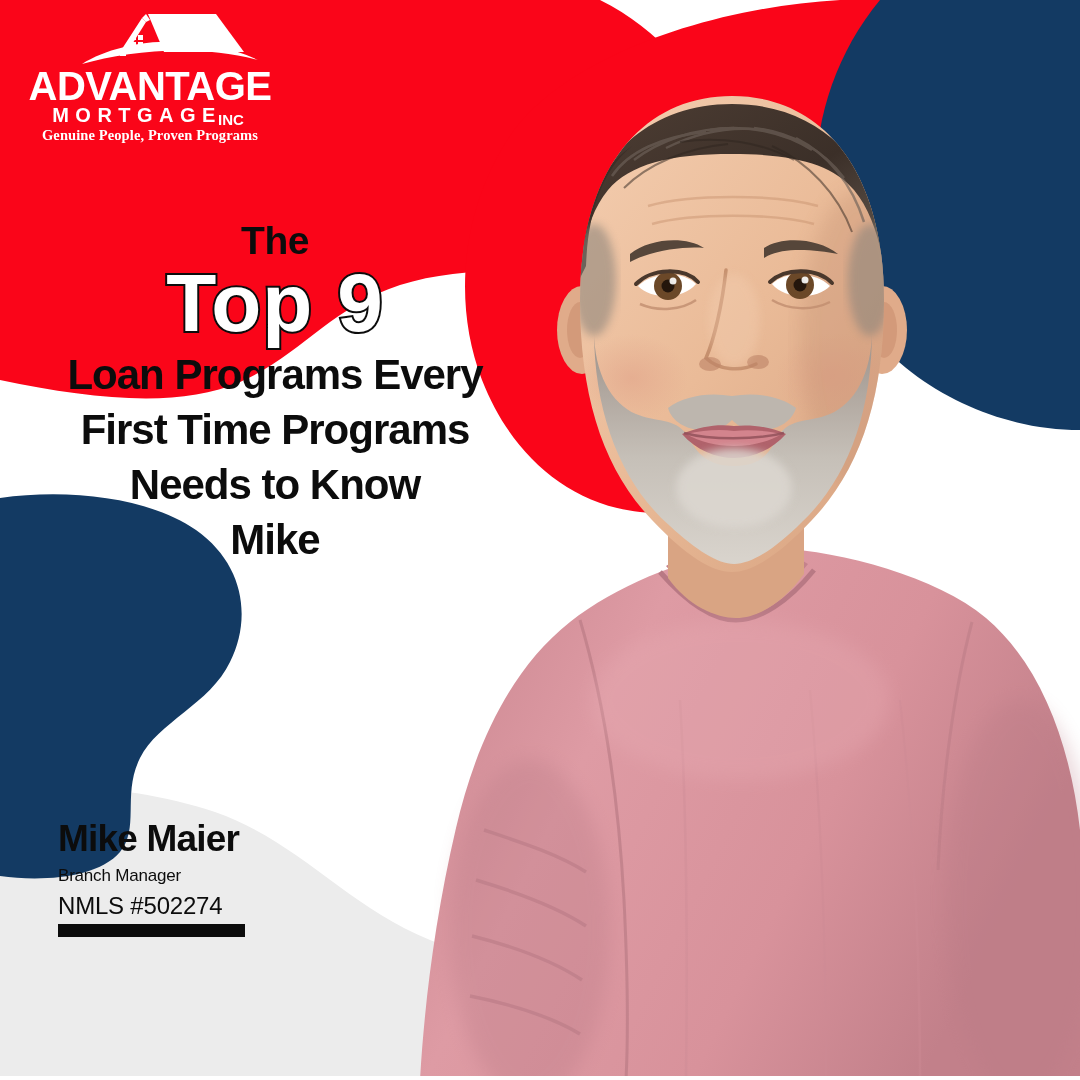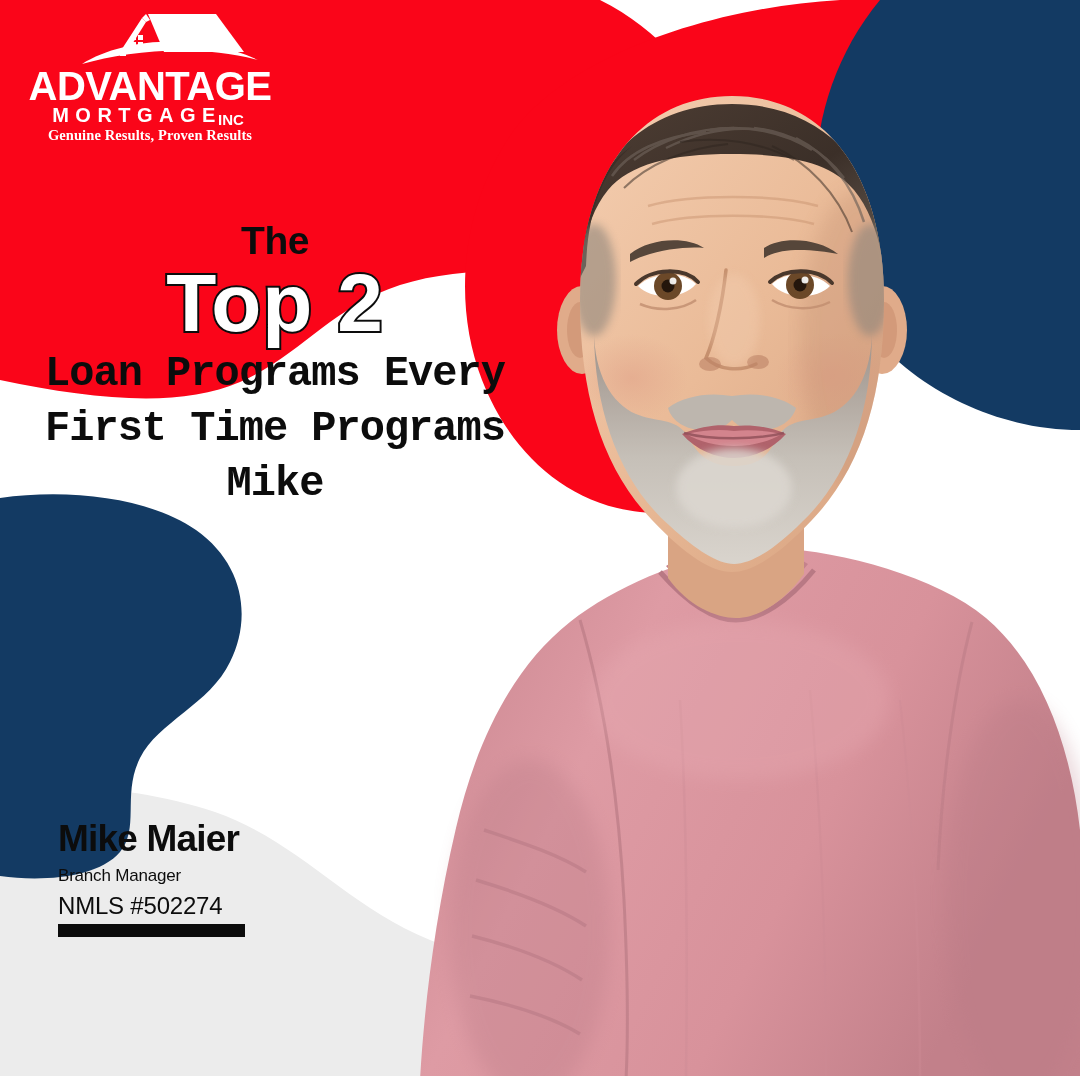--- a/index.html
+++ b/index.html
@@ -61,21 +61,21 @@
   .hl-top3{
     font-family:"Liberation Sans",sans-serif;
     font-weight:700;font-size:82px;line-height:84px;
     letter-spacing:1px;
     color:#ffffff;
     -webkit-text-stroke:4px #0c0c0c;
     paint-order:stroke fill;
     margin-top:-6px;
   }
   .hl-line{
-    font-family:Liberation Mono, monospace;
+    font-family:Liberation Sans, sans-serif;
     font-weight:700;font-size:42px;line-height:55px;
     letter-spacing:-1px;
   }
   .hl-body{margin-top:2px;}
 
   
   .footer-id{
     position:absolute;left:58px;top:818px;width:330px;z-index:30;
   }
   .fid-name{
@@ -329,29 +329,30 @@
       <rect x="70" y="34" width="5" height="5" fill="#ffffff"></rect>
 
       <path fill="#ffffff" d="M80,6 L148,6 L176,44 L96,44 Z"></path>
 
       <path fill="#ffffff" d="M14,56 C56,30 130,24 190,52 C132,36 62,42 14,56 Z"></path>
     </svg>
     <div class="logo-word">ADVANTAGE</div>
     <div class="logo-word2">
       <span>MORTGAGE</span><span class="inc">INC</span>
     </div>
-    <div class="logo-tagline">Genuine Results, Proven Results</div>
+    <div class="logo-tagline">Genuine People, Proven Programs</div>
   </div>
 
   <div class="headline">
     <div class="hl-the">The</div>
-    <div class="hl-top3">Top 2</div>
+    <div class="hl-top3">Top 9</div>
     <div class="hl-body">
       <div class="hl-line">Loan Programs Every</div>
       <div class="hl-line">First Time Programs</div>
+      <div class="hl-line">Needs to Know</div>
       <div class="hl-line">Mike</div>
     </div>
   </div>
 
   <div class="footer-id">
     <div class="fid-name">Mike Maier</div>
     <div class="fid-title">Branch Manager</div>
     <div class="fid-nmls">NMLS #502274</div>
     <div class="fid-rule"></div>
   </div>

